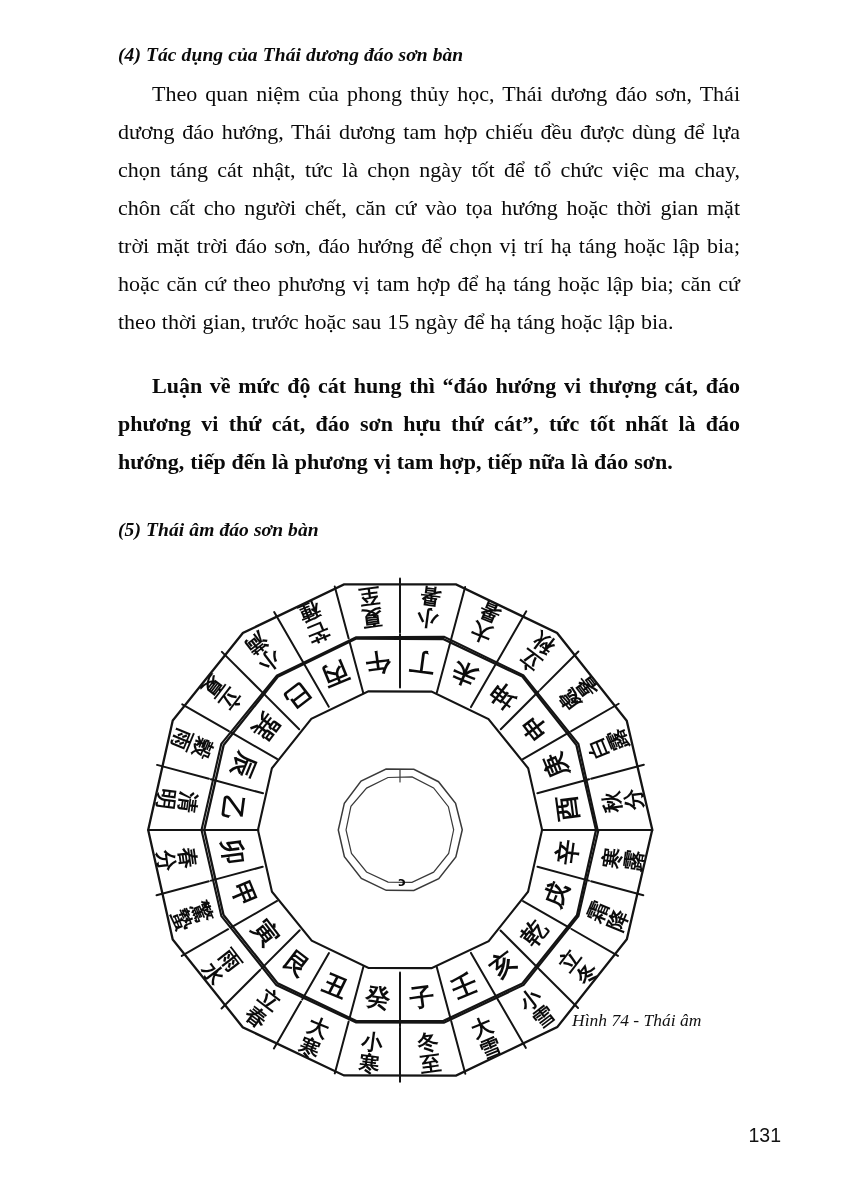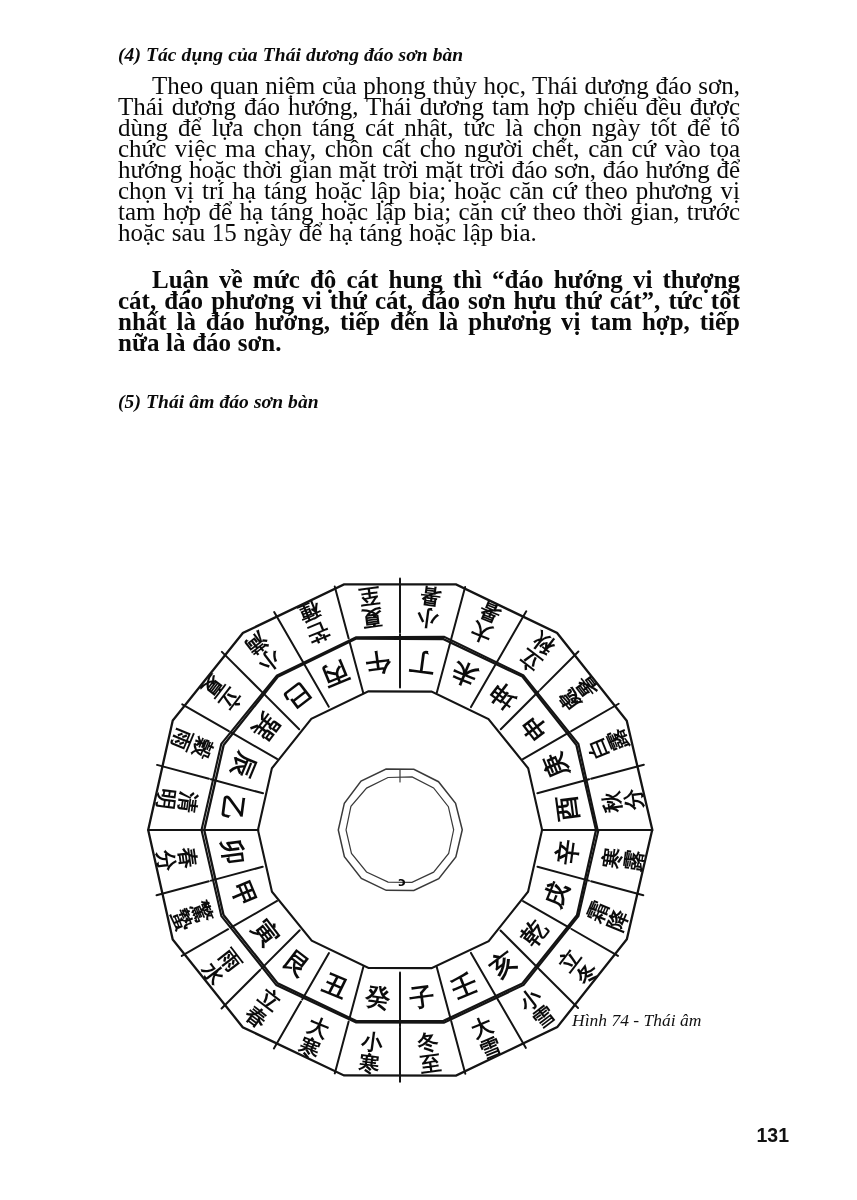--- a/index.html
+++ b/index.html
@@ -38,22 +38,22 @@
     font-size: 19.5px;
     letter-spacing: 0.1px;
     margin: 0 0 4px 0;
     padding-left: 0px;
     text-indent: 0;
   }
   .heading.first { margin-top: 0; }
   .heading.second { margin-top: 38px; }
 
   .para {
-    font-size: 25px;
-    line-height: 21px;
+    font-size: 22px;
+    line-height: 38px;
     text-align: justify;
     text-indent: 34px;
     margin: 9px 0 0 0;
     word-spacing: 0.4px;
   }
   .para.tight { margin-top: 26px; font-weight: bold; }
 
   
   .diagram-wrap {
     position: absolute;
@@ -86,25 +86,25 @@
     width: 210px;
     font-style: italic;
     font-size: 17.5px;
     line-height: 25px;
     color: #111;
   }
 
   
   .folio {
     position: absolute;
-    right: 68px;
+    right: 76px;
     top: 1124px;
     font-size: 19.5px;
     font-family: "Liberation Sans", sans-serif;
-    font-weight: 700;
+    font-weight: 400;
     color: #121212;
   }
 </style>
 </head>
 <body>
 
 <div class="page">
 
   <div class="content">
 

